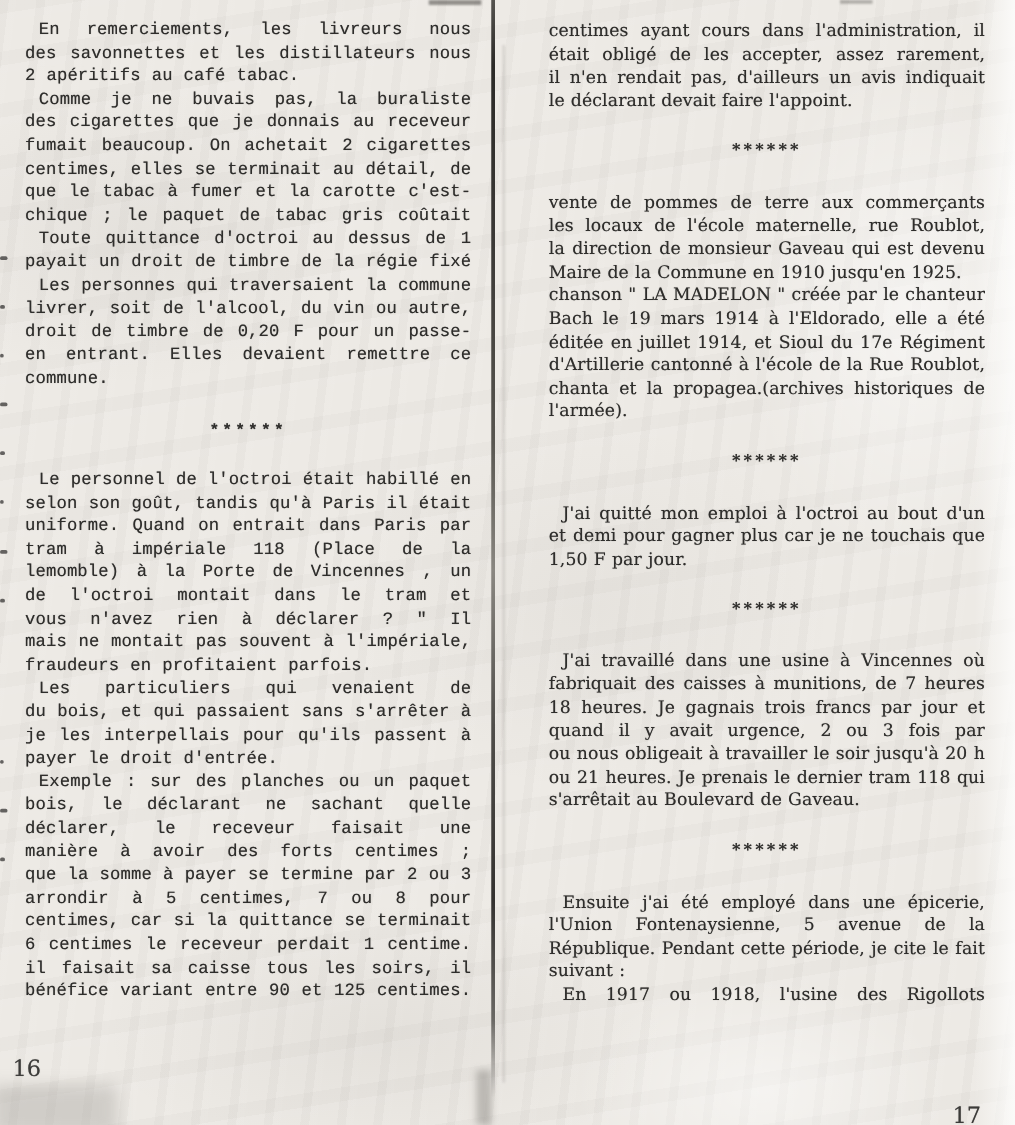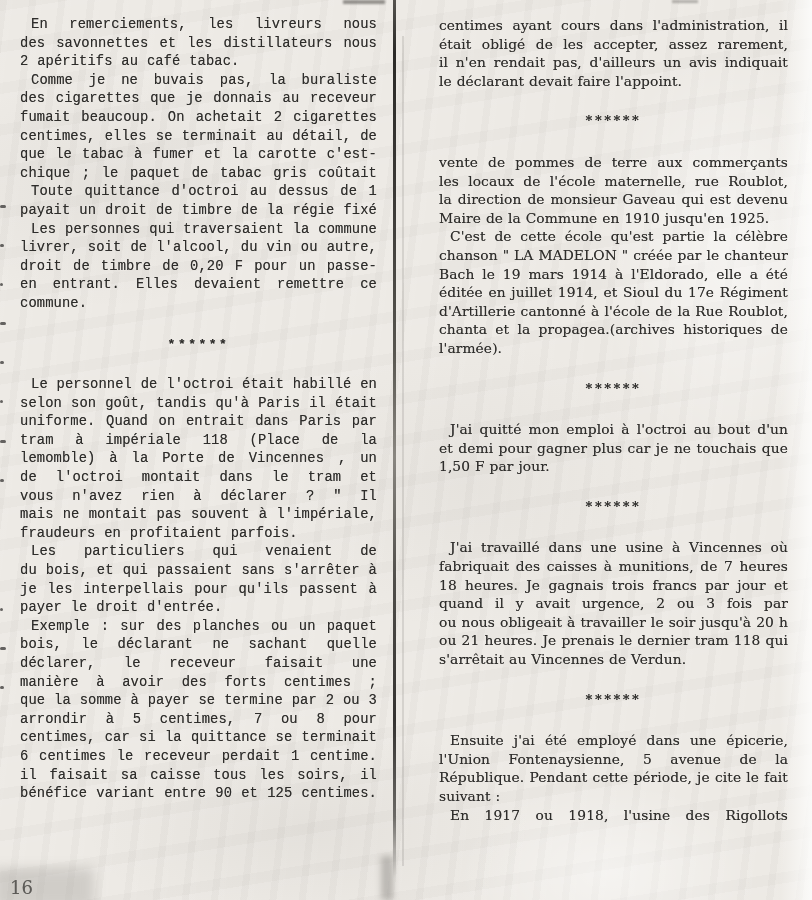--- a/index.html
+++ b/index.html
@@ -33,21 +33,21 @@
     text-shadow:0 0 0.6px rgba(46,45,43,0.55);
   }
   .line.last{text-align-last:left;}
   .line.indent{padding-left:11px;}
   .sep{
     height:18.6px;line-height:18.6px;margin:22px 0;
     text-align:center;font-weight:bold;font-size:13px;letter-spacing:2.5px;
     text-shadow:0 0 0.6px rgba(46,45,43,0.55);
   }
   .pagenum{position:absolute;font-size:18px;line-height:22px;color:#3c3b39;
-    text-shadow:0 0 0.6px rgba(60,59,57,0.5);margin-top:32px;}
+    text-shadow:0 0 0.6px rgba(60,59,57,0.5);}
   #pn-left{left:10px;top:845px;}
   #pn-right{left:762px;top:882px;}
   .gutter{
     position:absolute;left:393px;top:0;width:3px;height:878px;
     filter:blur(0.5px);
     background:linear-gradient(to bottom,
       #55534f 0%, #2b2a27 6%, #3b3936 22%, #57554f 40%, #8a8781 52%,
       #504e4a 66%, #343230 82%, #6b6965 93%, rgba(110,108,104,0) 100%);
   }
   .gutter-crease{
@@ -130,21 +130,20 @@
         <div class="line last">le déclarant devait faire l'appoint.</div>
       </div>
       <div class="sep">******</div>
       <div class="para">
         <div class="line">vente de pommes de terre aux commerçants dans</div>
         <div class="line">les locaux de l'école maternelle, rue Roublot, sous</div>
         <div class="line">la direction de monsieur Gaveau qui est devenu le</div>
         <div class="line last">Maire de la Commune en 1910 jusqu'en 1925.</div>
       </div>
       <div class="para">
-        <div class="line indent">C'est de cette école qu'est partie la célèbre</div>
         <div class="line">chanson " LA MADELON " créée par le chanteur</div>
         <div class="line">Bach le 19 mars 1914 à l'Eldorado, elle a été</div>
         <div class="line">éditée en juillet 1914, et Sioul du 17e Régiment</div>
         <div class="line">d'Artillerie cantonné à l'école de la Rue Roublot, la</div>
         <div class="line">chanta et la propagea.(archives historiques de</div>
         <div class="line last">l'armée).</div>
       </div>
       <div class="sep">******</div>
       <div class="para">
         <div class="line indent">J'ai quitté mon emploi à l'octroi au bout d'un an</div>
@@ -152,21 +151,21 @@
         <div class="line last">1,50 F par jour.</div>
       </div>
       <div class="sep">******</div>
       <div class="para">
         <div class="line indent">J'ai travaillé dans une usine à Vincennes où l'on</div>
         <div class="line">fabriquait des caisses à munitions, de 7 heures à</div>
         <div class="line">18 heures. Je gagnais trois francs par jour et</div>
         <div class="line">quand il y avait urgence, 2 ou 3 fois par semaine,</div>
         <div class="line">ou nous obligeait à travailler le soir jusqu'à 20 h</div>
         <div class="line">ou 21 heures. Je prenais le dernier tram 118 qui</div>
-        <div class="line last">s'arrêtait au Vincennes de Verdun.</div>
+        <div class="line last">s'arrêtait au Boulevard de Gaveau.</div>
       </div>
       <div class="sep">******</div>
       <div class="para">
         <div class="line indent">Ensuite j'ai été employé dans une épicerie,</div>
         <div class="line">l'Union Fontenaysienne, 5 avenue de la</div>
         <div class="line">République. Pendant cette période, je cite le fait</div>
         <div class="line last">suivant :</div>
       </div>
       <div class="para">
         <div class="line indent">En 1917 ou 1918, l'usine des Rigollots</div>

